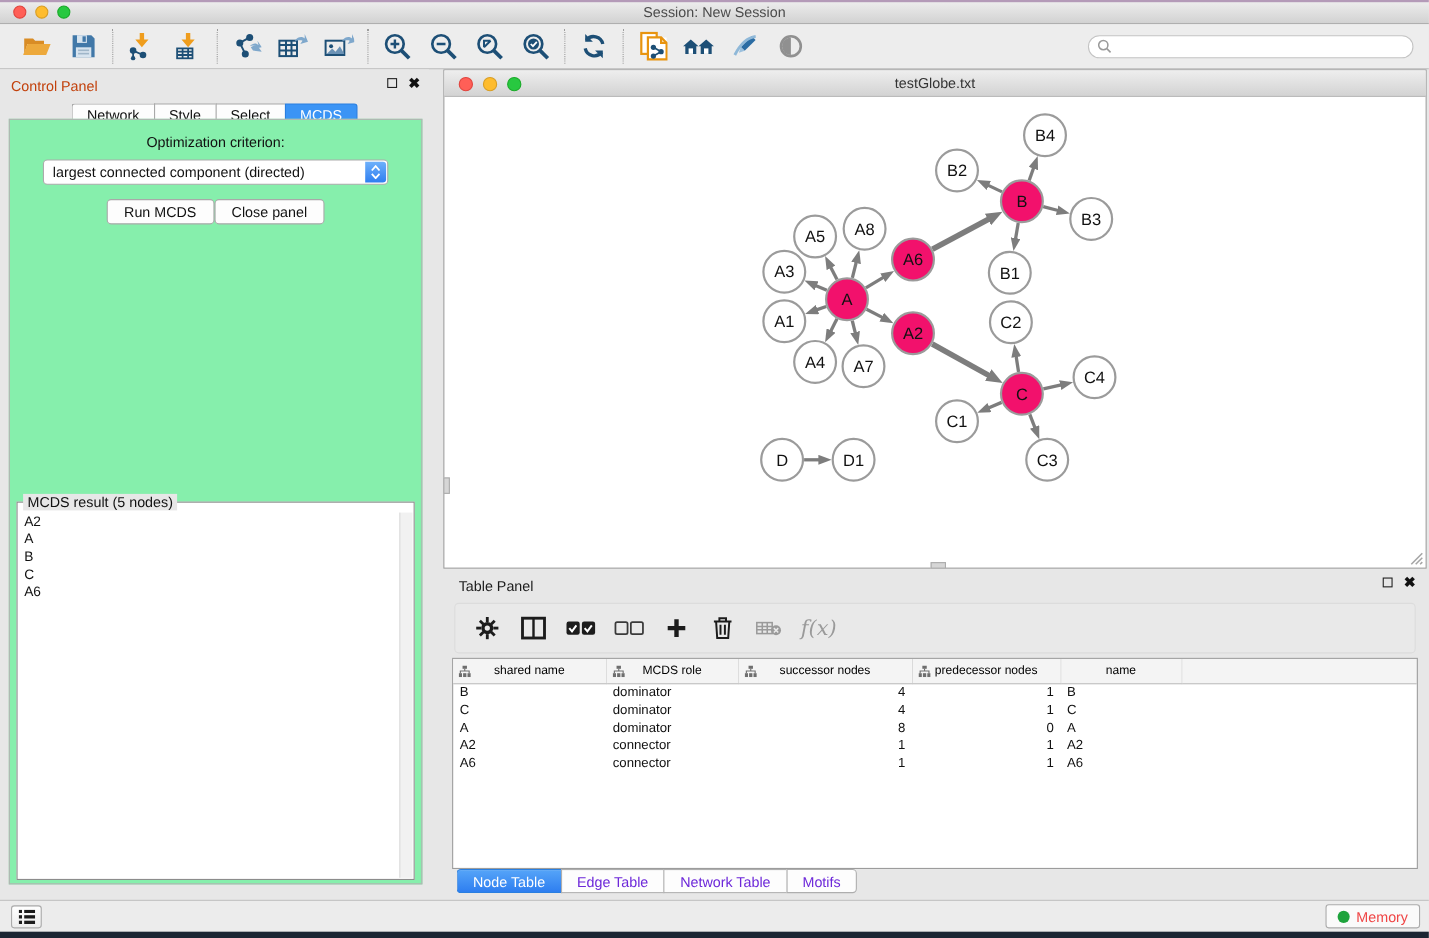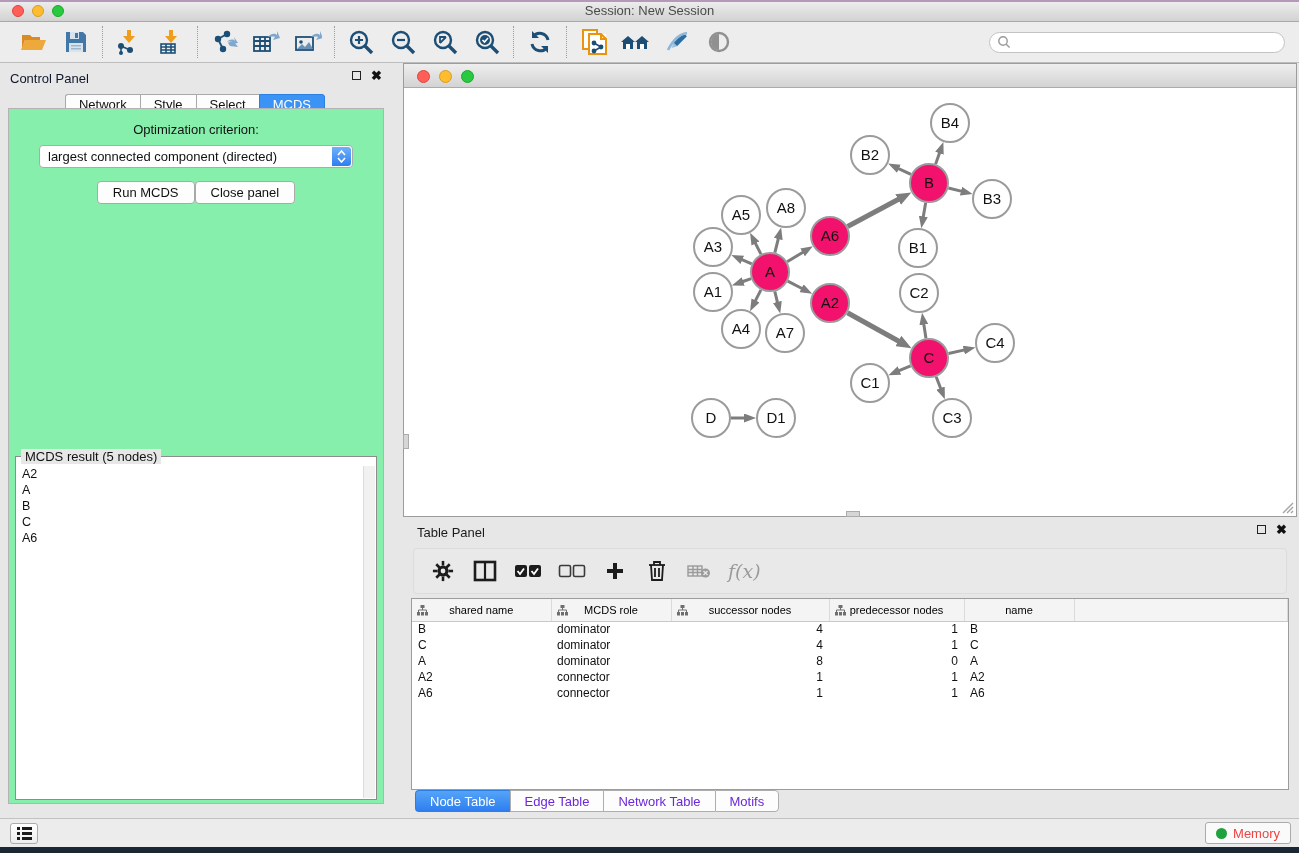--- a/index.html
+++ b/index.html
@@ -22,21 +22,21 @@
   .tb-group { display:flex; align-items:center; gap:10px; padding:0 10px; }
   .tb-sep { width:1px; height:32px; border-left:1px dotted #9d9d9d; }
   .tb-btn { width:32px; height:32px; display:flex; align-items:center; justify-content:center; cursor:pointer; }
   .tb-btn svg { display:block; }
   #search-wrap { margin-left:auto; margin-right:6px; }
   #search-box { width:296px; height:21px; border:1px solid #c3c3c3; border-radius:11px; background:#fff; display:flex; align-items:center; padding-left:7px; }
   #search-box input { border:none; outline:none; background:transparent; font-size:12px; width:260px; font-family:"Liberation Sans",sans-serif; }
 
   
   #control-panel { left:0; top:63px; width:390px; height:755px; background:#e7e7e7; }
-  #cp-header { position:absolute; left:10px; top:8px; color:#0f172a; }
+  #cp-header { position:absolute; left:10px; top:8px; color:#c2410c; }
   .panel-btns { position:absolute; right:8px; top:8px; display:flex; gap:10px; align-items:center; }
   .float-icon { width:9px; height:9px; border:1.5px solid #222; display:inline-block; }
   .close-icon { font-weight:bold; font-size:13px; color:#111; line-height:9px; }
   #cp-tabs { position:absolute; left:0; top:31px; width:100%; display:flex; justify-content:center; }
   .cp-tab { height:21px; padding:2px 13px; background:#fdfdfd; border:1px solid #a9a9a9; border-right:none; font-size:13px; color:#111; display:flex; align-items:center; cursor:pointer; }
   .cp-tab:first-child { border-radius:3px 0 0 3px; }
   .cp-tab:last-child { border-right:1px solid #a9a9a9; border-radius:0 3px 3px 0; }
   .cp-tab.active { background:#3b94f5; border-color:#2a7fe0; color:#fff; }
   #cp-inner { position:absolute; left:8px; top:45px; width:376px; height:696px; border:1px solid #b3b3b3; background:#86efac; }
   #opt-label { margin-top:13px; text-align:center; color:#111; }
@@ -311,20 +311,21 @@
   </div>
 </div>
 
 <div class="abs" id="net-window">
   <div id="net-titlebar">
     <div class="lights">
       <span class="light l-red"></span>
       <span class="light l-yellow"></span>
       <span class="light l-green"></span>
     </div>
+    <div class="title">testGlobe.txt</div>
   </div>
   <svg id="net-canvas" viewBox="0 0 892 428">
       <defs>
         <marker id="arr" markerUnits="userSpaceOnUse" markerWidth="13" markerHeight="9" refX="1" refY="4.5" orient="auto">
           <path d="M0 0L12 4.5L0 9z" fill="#7D7D7D"></path>
         </marker>
         <marker id="arrT" markerUnits="userSpaceOnUse" markerWidth="16" markerHeight="12" refX="1" refY="6" orient="auto">
           <path d="M0 0L15 6L0 12z" fill="#7D7D7D"></path>
         </marker>
       </defs>

